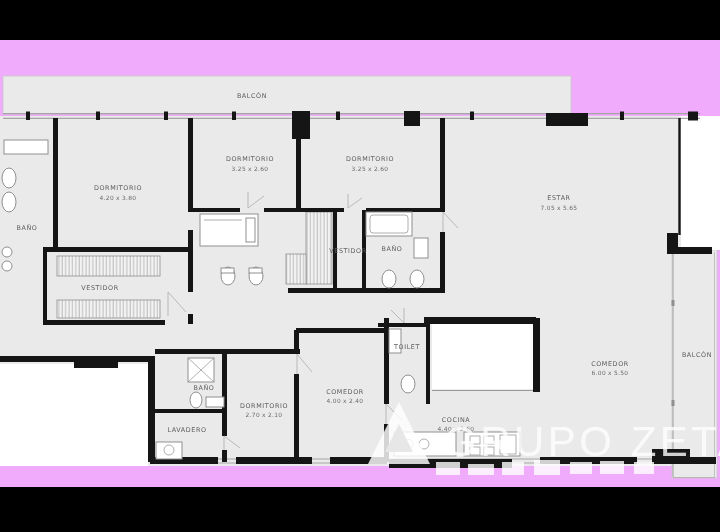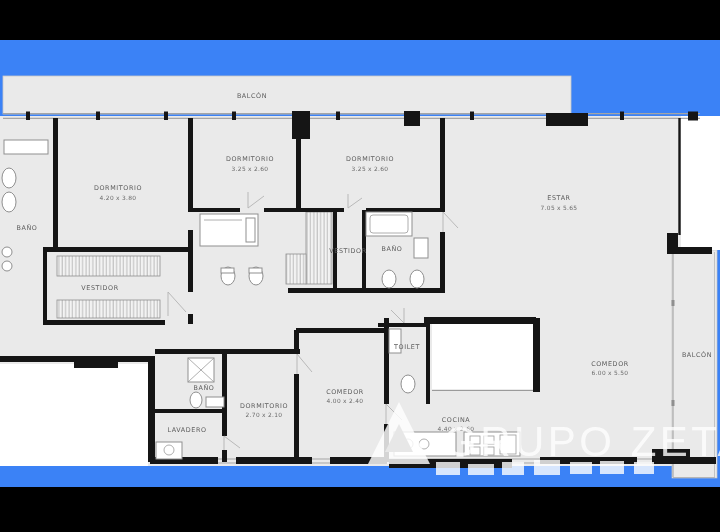--- a/index.html
+++ b/index.html
@@ -1,16 +1,16 @@
 <!DOCTYPE html>
 <html><head>
 <meta charset="utf-8">
 <style>
   html,body{margin:0;padding:0;background:#ffffff;}
-  .stage{position:relative;width:720px;height:532px;background:#3b82f6;overflow:hidden;
+  .stage{position:relative;width:720px;height:532px;background:#f0abfc;overflow:hidden;
          font-family:"DejaVu Sans", sans-serif;}
   .letterbox{position:absolute;left:0;width:720px;background:#000000;}
   .letterbox.top{top:0;height:40px;}
   .letterbox.bottom{top:487px;height:45px;}
   svg{position:absolute;left:0;top:0;}
   text.room-label{font-size:6.4px;letter-spacing:0.6px;fill:#5c5c5c;text-anchor:middle;}
   text.room-dims{font-size:5.9px;letter-spacing:0.3px;fill:#6a6a6a;text-anchor:middle;}
   text.watermark-text{font-family:"Liberation Sans", sans-serif;font-size:42px;
       letter-spacing:3.5px;fill:#ffffff;opacity:0.8;}
   .wall{fill:#151515;}

